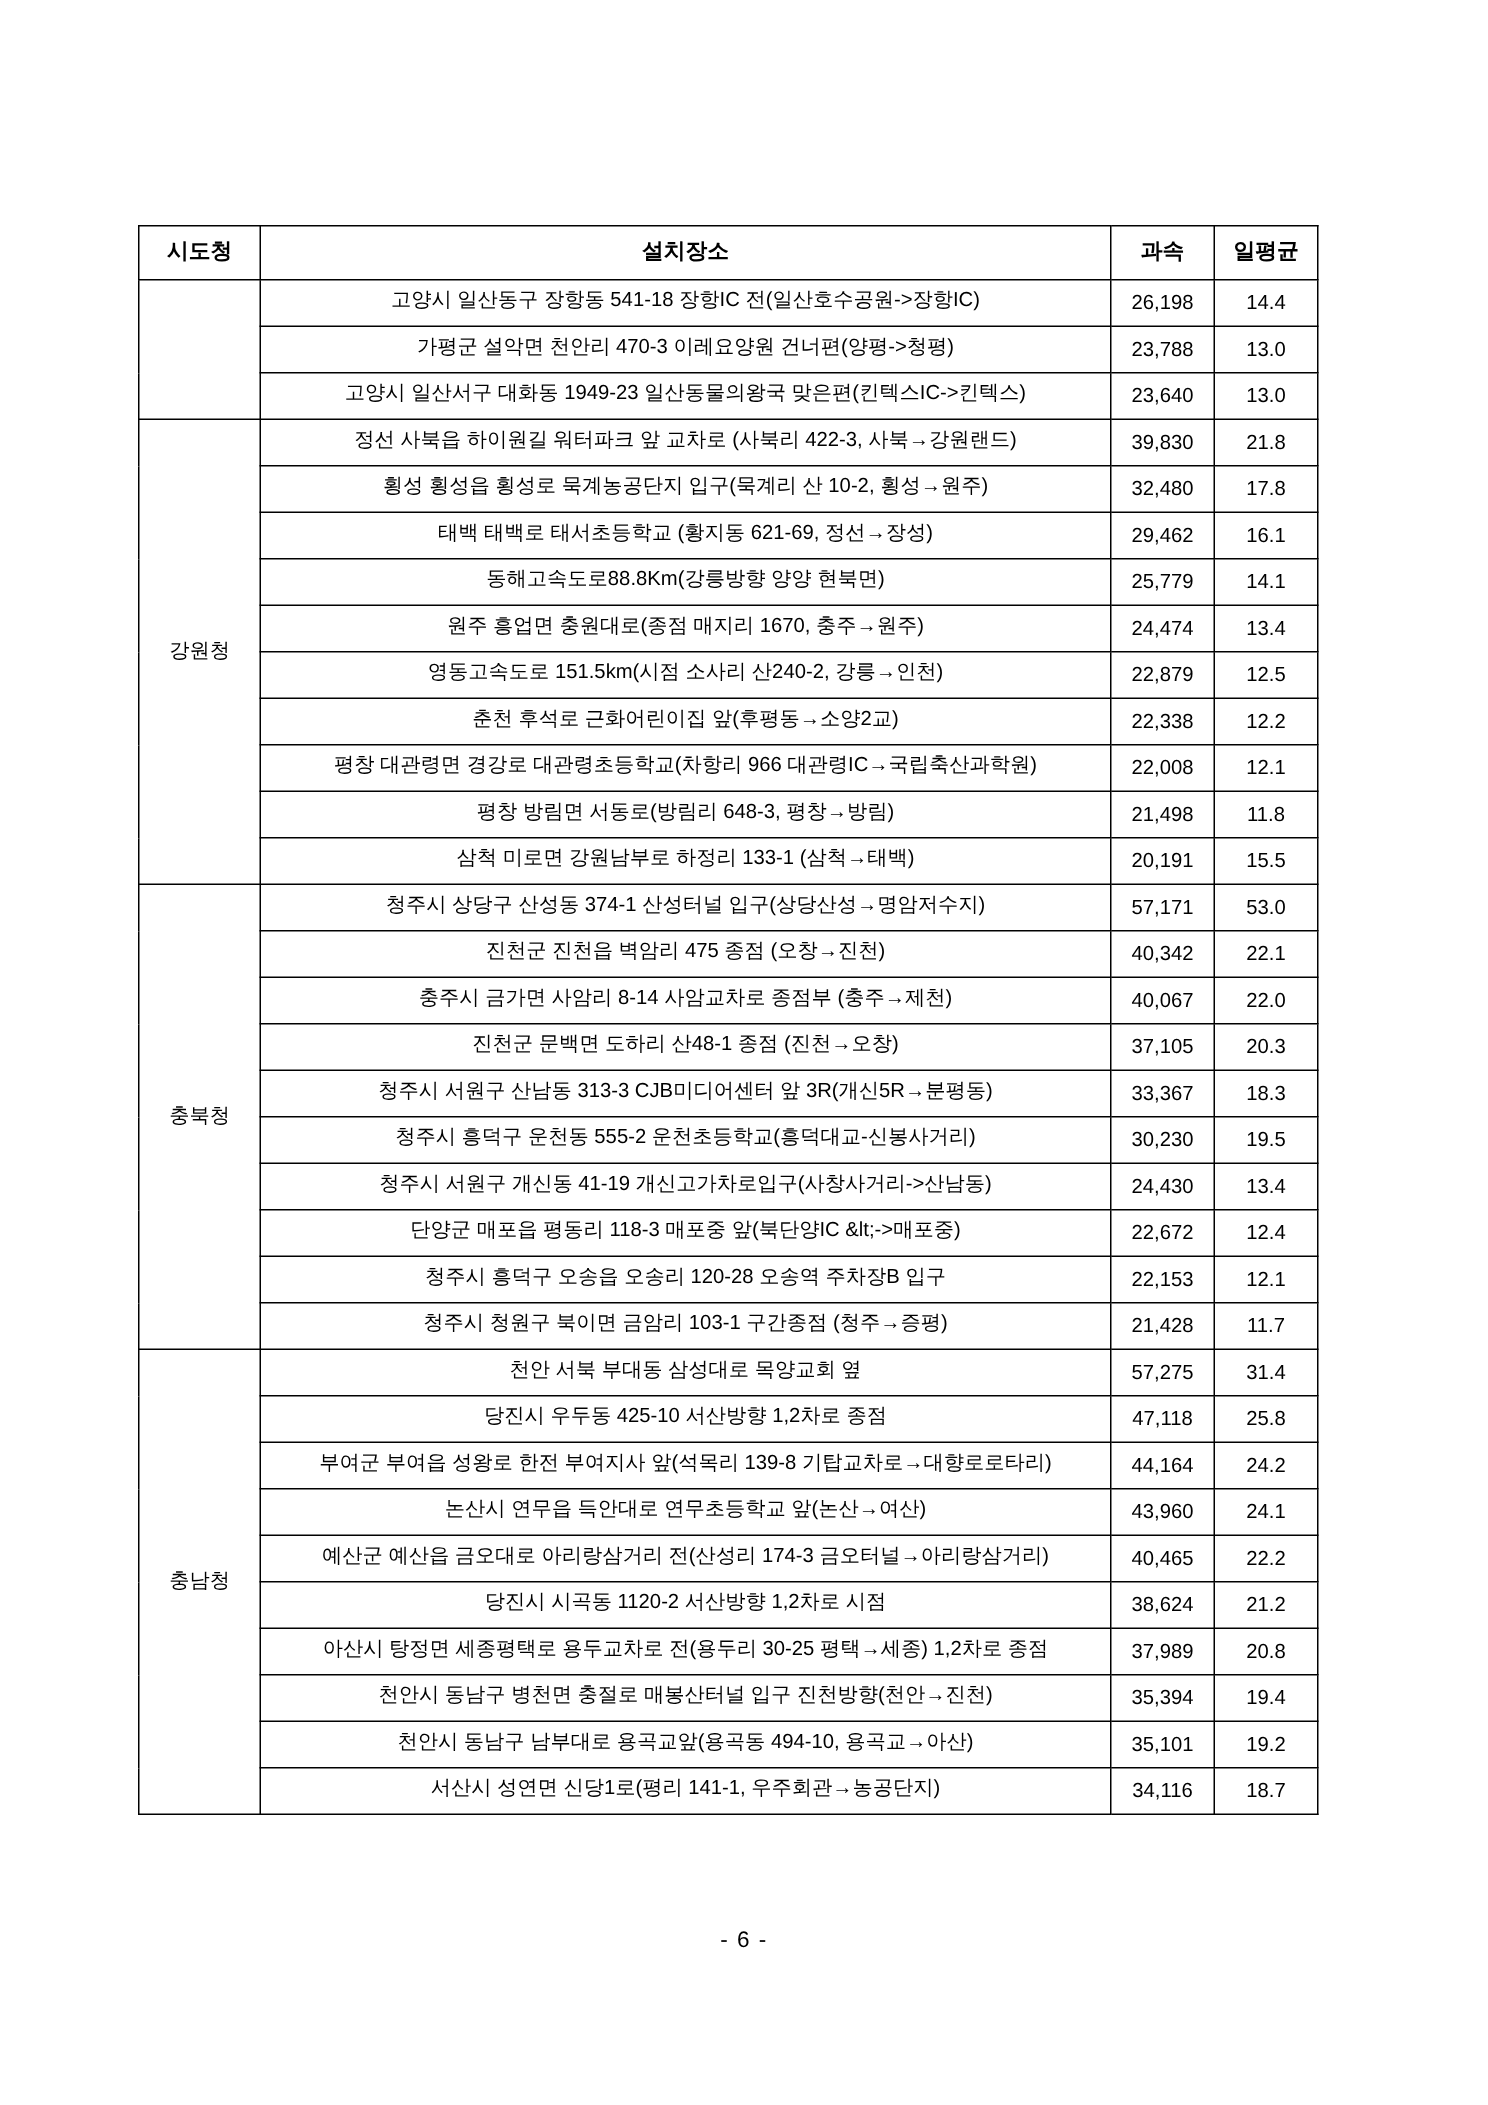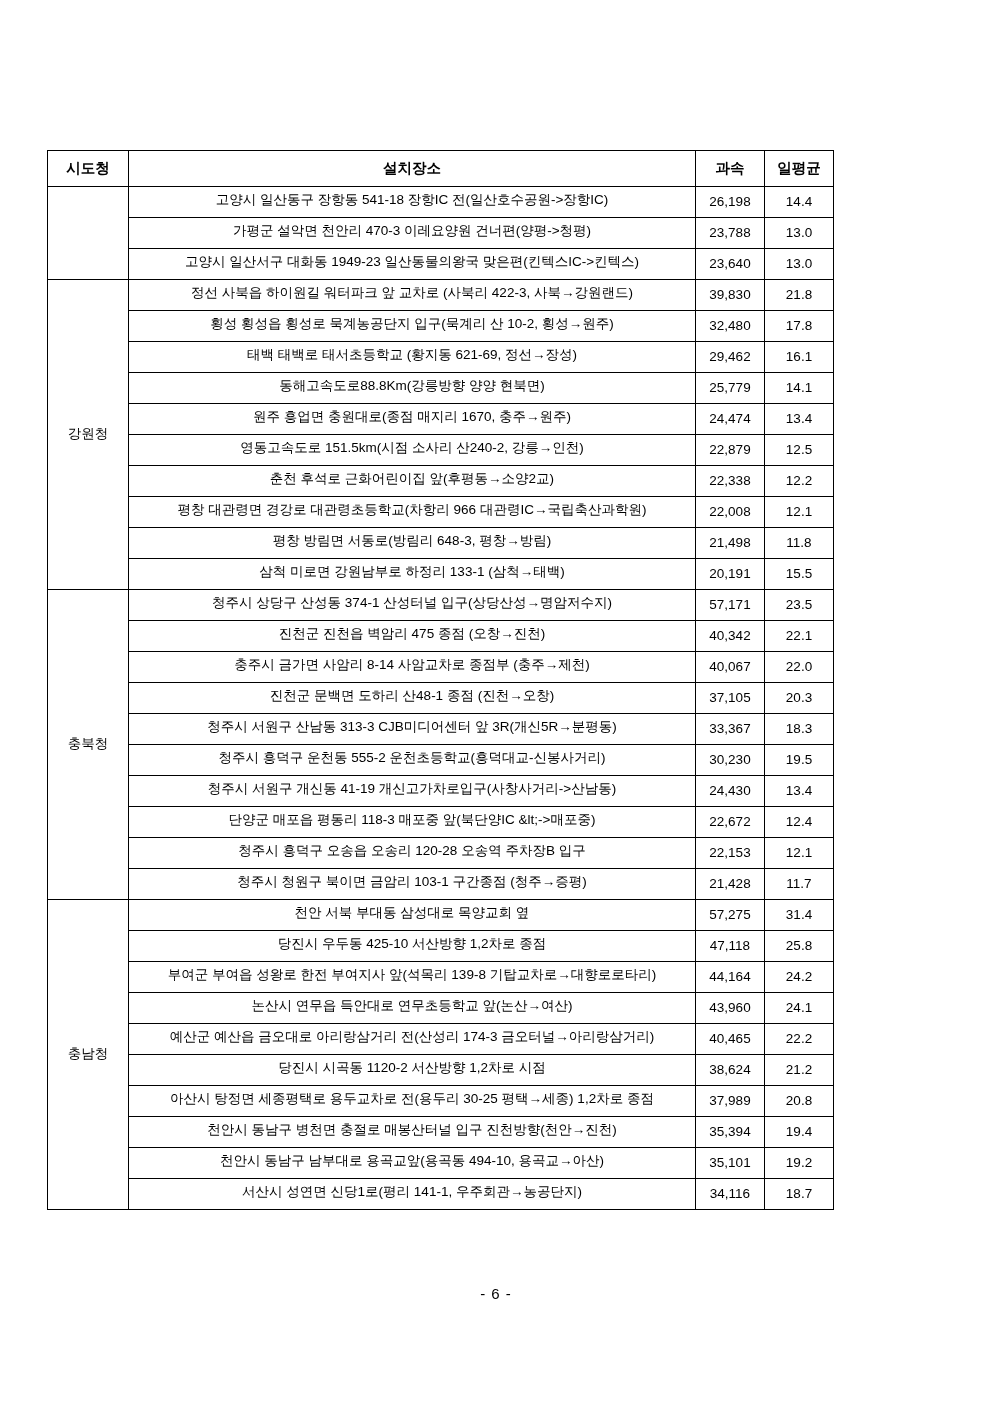--- a/index.html
+++ b/index.html
@@ -13,21 +13,21 @@
     font-family: "Liberation Sans", sans-serif;
     color: #000000;
     position: relative;
   }
   .page {
     position: absolute;
     left: 0; top: 0;
     width: 992px;
     height: 1403px;
     box-sizing: border-box;
-    padding: 150px 105px 0 47px;
+    padding: 150px 105px 0 92px;
   }
   table.data-table {
     border-collapse: collapse;
     width: 782px;
     table-layout: fixed;
   }
   table.data-table th,
   table.data-table td {
     border: 1px solid #000000;
     padding: 0;
@@ -157,21 +157,21 @@
         </tr>
         <tr>
           <td class="loc-cell"><span>삼척 미로면 강원남부로 하정리 133-1 (삼척→태백)</span></td>
           <td class="num-cell">20,191</td>
           <td class="num-cell">15.5</td>
         </tr>
         <tr>
           <td class="org-cell" rowspan="10">충북청</td>
           <td class="loc-cell"><span>청주시 상당구 산성동 374-1 산성터널 입구(상당산성→명암저수지)</span></td>
           <td class="num-cell">57,171</td>
-          <td class="num-cell">23.5</td>
+          <td class="num-cell">53.0</td>
         </tr>
         <tr>
           <td class="loc-cell"><span>진천군 진천읍 벽암리 475 종점 (오창→진천)</span></td>
           <td class="num-cell">40,342</td>
           <td class="num-cell">22.1</td>
         </tr>
         <tr>
           <td class="loc-cell"><span>충주시 금가면 사암리 8-14 사암교차로 종점부 (충주→제천)</span></td>
           <td class="num-cell">40,067</td>
           <td class="num-cell">22.0</td>

